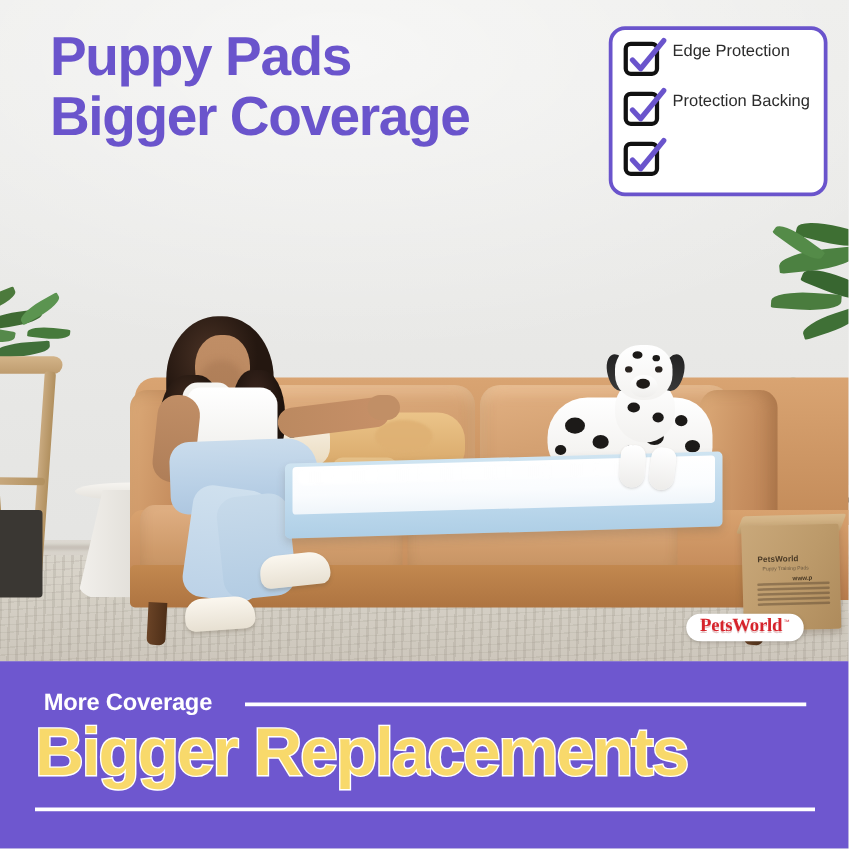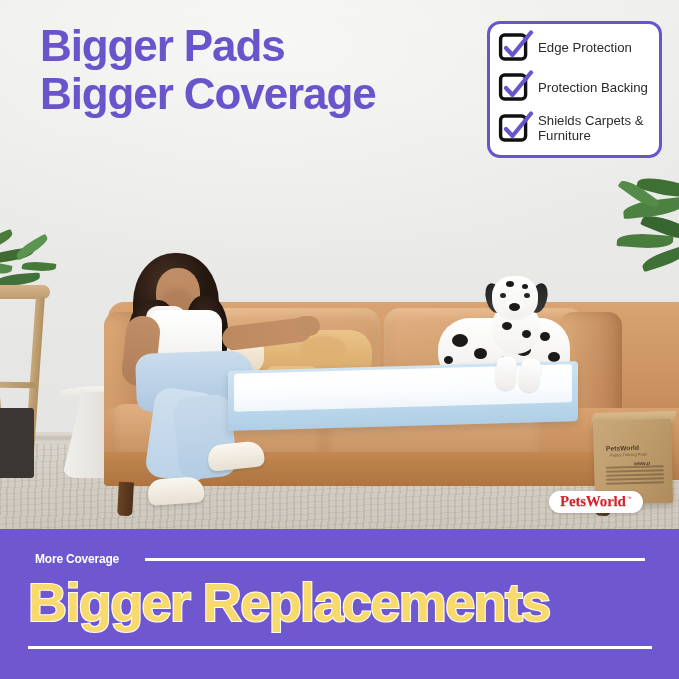--- a/index.html
+++ b/index.html
@@ -176,30 +176,30 @@
   .pw-tm{font-size:5px;color:#D6232B;margin-left:1px;margin-top:1px;}
 
   
   .headline{position:absolute;left:40px;top:22px;z-index:6;}
   .hl{display:block;font-size:44px;line-height:48px;font-weight:bold;color:#6A54CC;
       letter-spacing:-1.1px;}
 
   
   .fbox{position:absolute;left:487px;top:21px;width:175px;z-index:7;
     background:#FFFFFF;border:3px solid #6A54CC;border-radius:13px;padding:9px 8px 10px 9px;box-sizing:border-box;}
-  .frow{display:flex;align-items:center;margin-bottom:11px;}
+  .frow{display:flex;align-items:flex-start;margin-bottom:11px;}
   .frow:last-child{margin-bottom:2px;}
   .cbox{position:relative;width:29px;height:28px;flex:0 0 29px;margin-right:10px;margin-top:1px;}
   .cbox svg{position:absolute;left:0;top:-4px;width:34px;height:32px;overflow:visible;}
   .flabel{font-size:13.2px;line-height:14.6px;color:#2B2B2B;padding-top:1px;}
 
   
   .banner{position:absolute;left:0;top:529px;width:679px;height:150px;background:#6E57CF;z-index:8;}
   .b-top{position:absolute;left:35px;top:23px;display:flex;align-items:center;width:610px;}
-  .b-small{font-size:12px;font-weight:bold;color:#FFFFFF;letter-spacing:-.2px;white-space:nowrap;}
+  .b-small{font-size:19px;font-weight:bold;color:#FFFFFF;letter-spacing:-.2px;white-space:nowrap;}
   .b-rule{flex:1;height:3px;background:#FFFFFF;margin-left:26px;}
   .b-big{position:absolute;left:28px;top:44px;width:630px;font-size:54px;line-height:58px;font-weight:bold;
     color:#F8D96B;letter-spacing:-1.6px;white-space:nowrap;
     -webkit-text-stroke:2.2px #FFFFFF;paint-order:stroke fill;}
   .b-rule2{position:absolute;left:28px;top:117px;width:624px;height:3px;background:#FFFFFF;}
 </style>
 </head>
 <body>
 
 <div id="card">
@@ -334,21 +334,21 @@
         <i></i>
     </div>
 
     <div class="pw-badge">
       <span class="pw-text">PetsWorld</span>
       <span class="pw-tm">™</span>
     </div>
   </div>
 
   <div class="headline">
-    <span class="hl">Bigger Pads</span>
+    <span class="hl">Puppy Pads</span>
     <span class="hl">Bigger Coverage</span>
   </div>
 
   <div class="fbox">
 
     <div class="frow">
       <div class="cbox">
         <svg viewBox="0 0 34 32">
           <rect x="1.6" y="5" width="25" height="24" rx="4" fill="#fff" stroke="#111" stroke-width="3.4"></rect>
           <path d="M7 18 L13.5 25 L32 2.5" fill="none" stroke="#6A54CC" stroke-width="4.2" stroke-linecap="round" stroke-linejoin="round"></path>
@@ -368,21 +368,20 @@
       <div class="flabel">Protection Backing</div>
     </div>
 
     <div class="frow">
       <div class="cbox">
         <svg viewBox="0 0 34 32">
           <rect x="1.6" y="5" width="25" height="24" rx="4" fill="#fff" stroke="#111" stroke-width="3.4"></rect>
           <path d="M7 18 L13.5 25 L32 2.5" fill="none" stroke="#6A54CC" stroke-width="4.2" stroke-linecap="round" stroke-linejoin="round"></path>
         </svg>
       </div>
-      <div class="flabel">Shields Carpets &amp; Furniture</div>
     </div>
 
   </div>
 
   <div class="banner">
     <div class="b-top">
       <span class="b-small">More Coverage</span>
       <span class="b-rule"></span>
     </div>
     <div class="b-big">Bigger Replacements</div>

